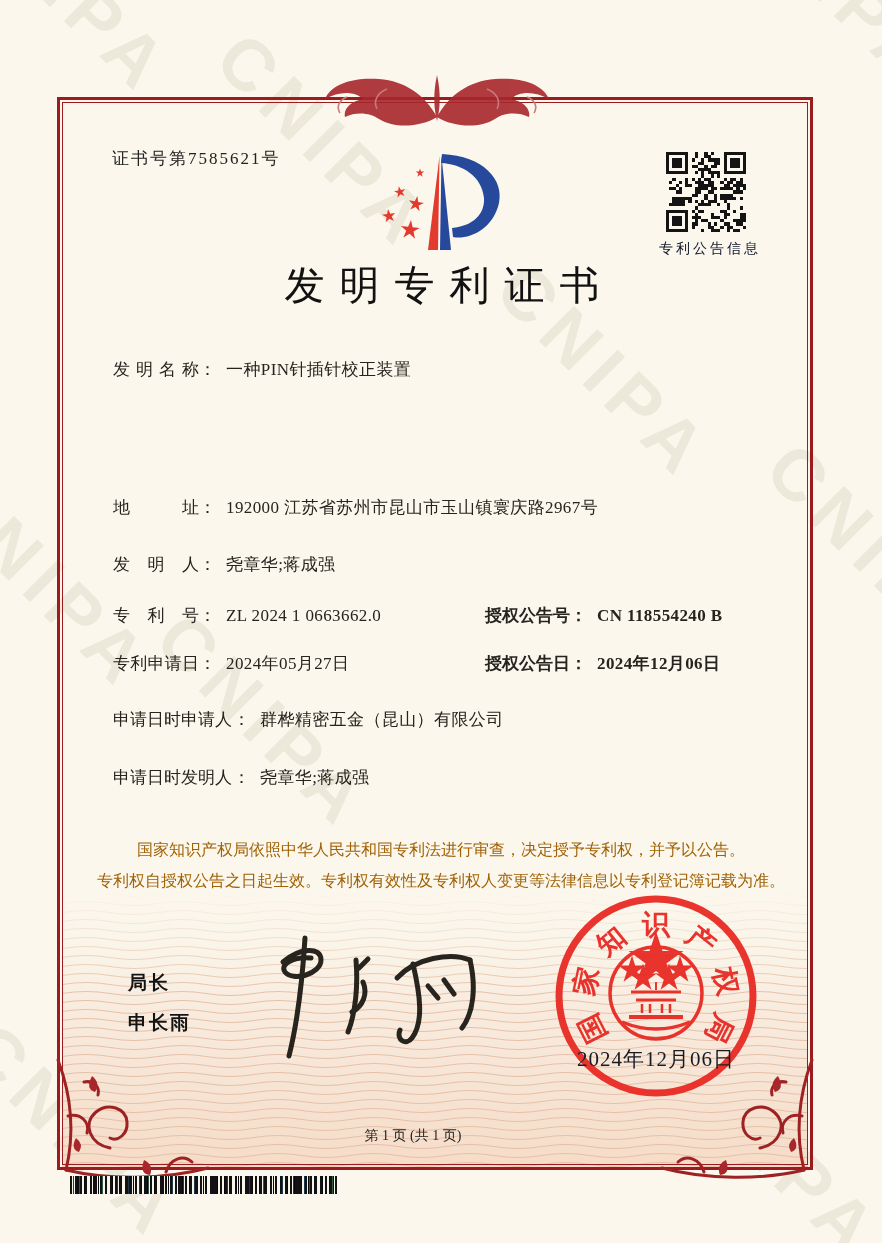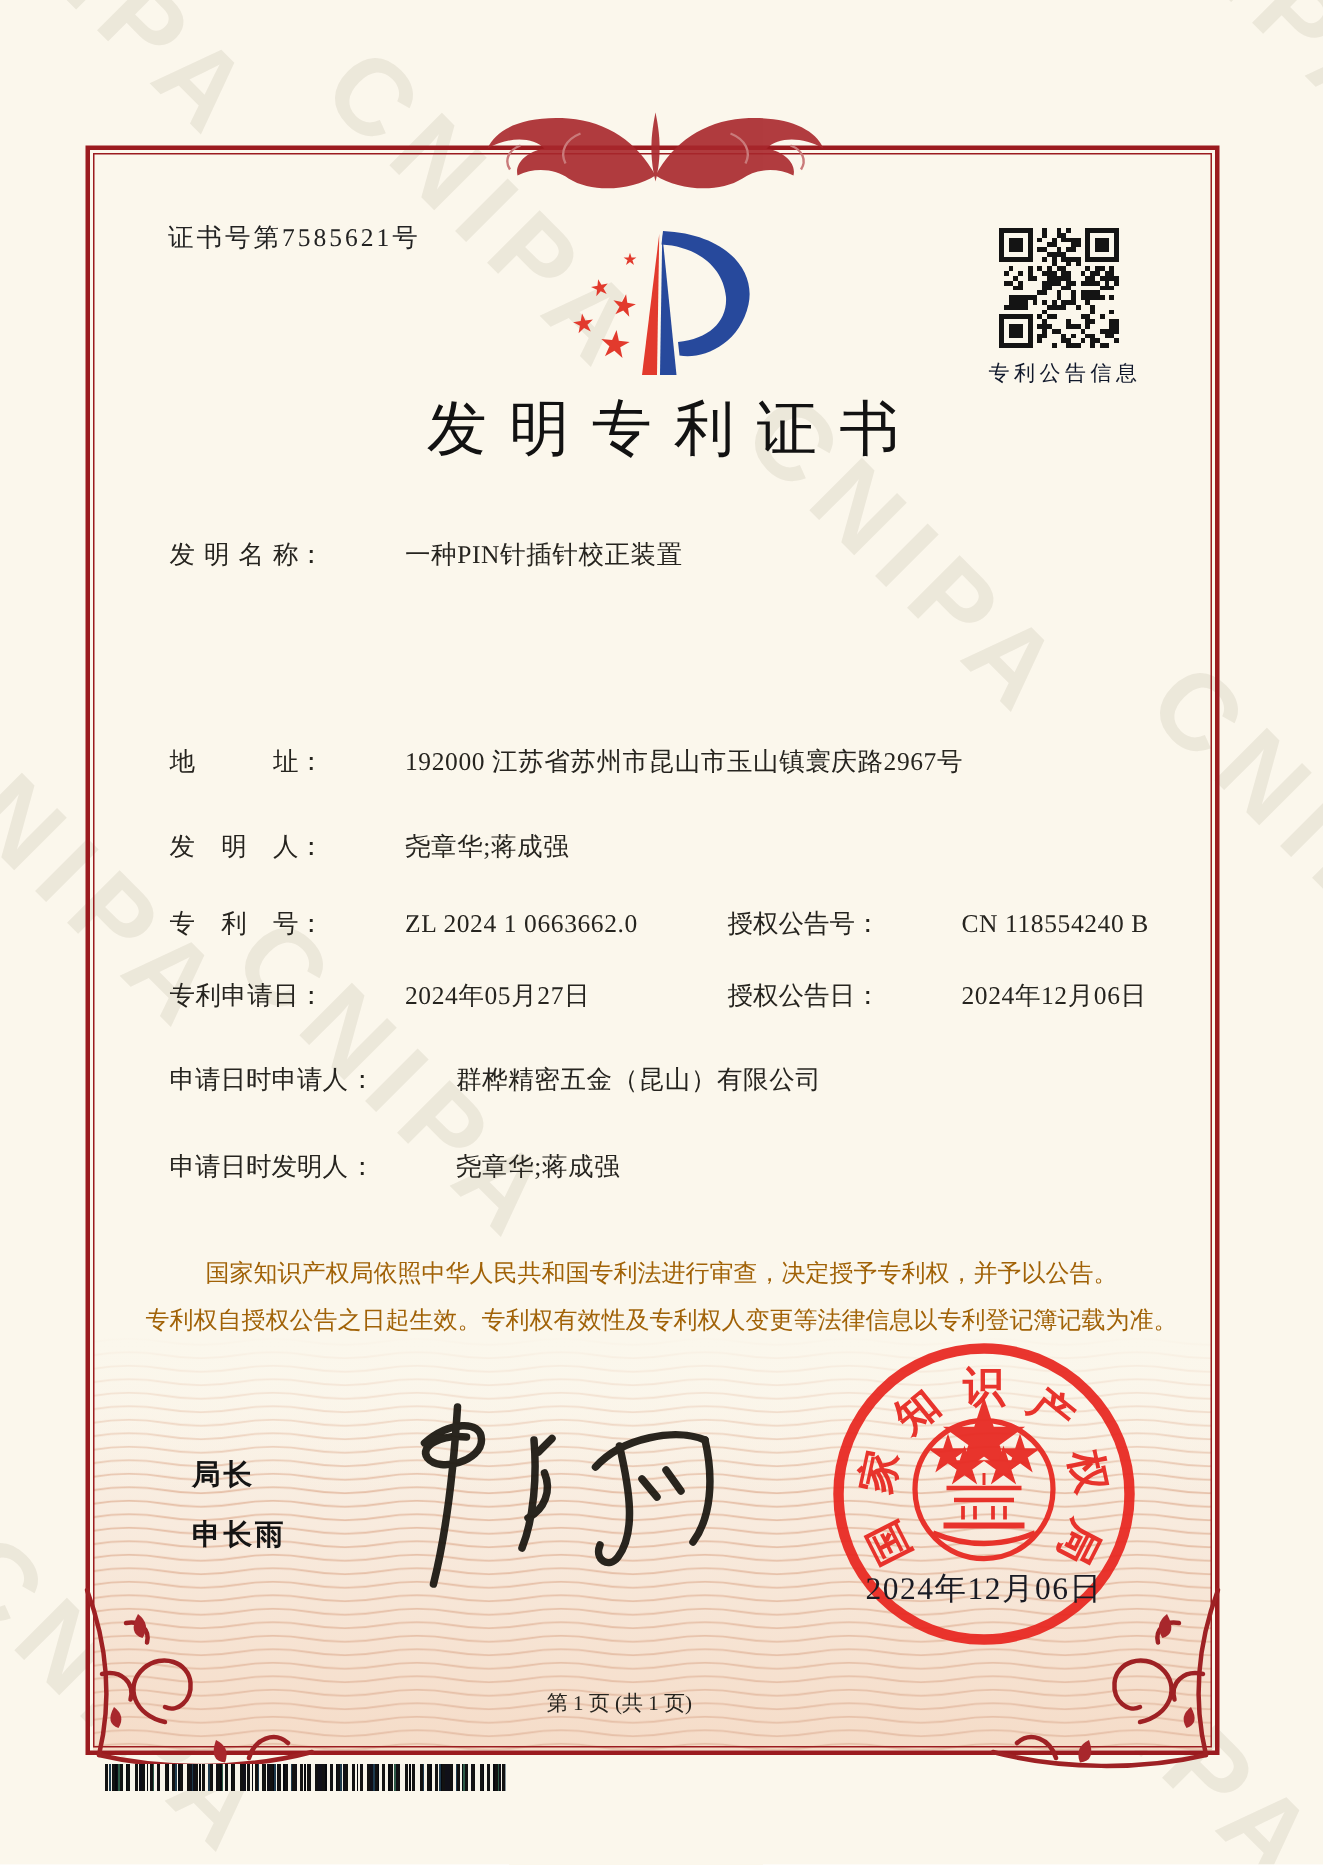--- a/index.html
+++ b/index.html
@@ -21,22 +21,22 @@
   .logo{position:absolute;left:372px;top:140px;}
   .qr{position:absolute;left:666px;top:152px;width:80px;height:80px;}
   .qr-caption{position:absolute;left:659px;top:240px;font-size:14px;letter-spacing:3px;color:#0f172a;}
   .title{position:absolute;left:57px;top:258px;width:756px;text-align:center;
          font-size:40px;font-weight:400;letter-spacing:15px;padding-left:29px;box-sizing:border-box;color:#121212;}
   
   .row{position:absolute;left:113px;font-size:17px;white-space:nowrap;color:#26241f;}
   .lbl{display:inline-block;width:86px;text-align:justify;text-align-last:justify;vertical-align:bottom;}
   .lbl.wide{width:120px;text-align-last:auto;}
   .colon{margin-right:10px;}
-  .pair2{position:absolute;left:372px;top:0;white-space:nowrap;}
-  .val{letter-spacing:0.4px;margin-left:44px;}
+  .pair2{position:absolute;left:372px;top:0;white-space:nowrap;font-weight:bold;}
+  .val{letter-spacing:0.4px;}
   
   .statement{position:absolute;left:90px;top:834px;width:702px;font-size:16px;
              line-height:31px;text-align:center;color:#a16207;}
   
   .signer{position:absolute;left:128px;font-size:19px;font-weight:700;color:#141414;
           font-family:"Liberation Sans","DejaVu Sans",sans-serif;letter-spacing:2px;}
   .signer.role{top:970px;}
   .signer.name{top:1010px;}
   .signature{position:absolute;left:255px;top:930px;}
   .seal{position:absolute;left:550px;top:890px;}

